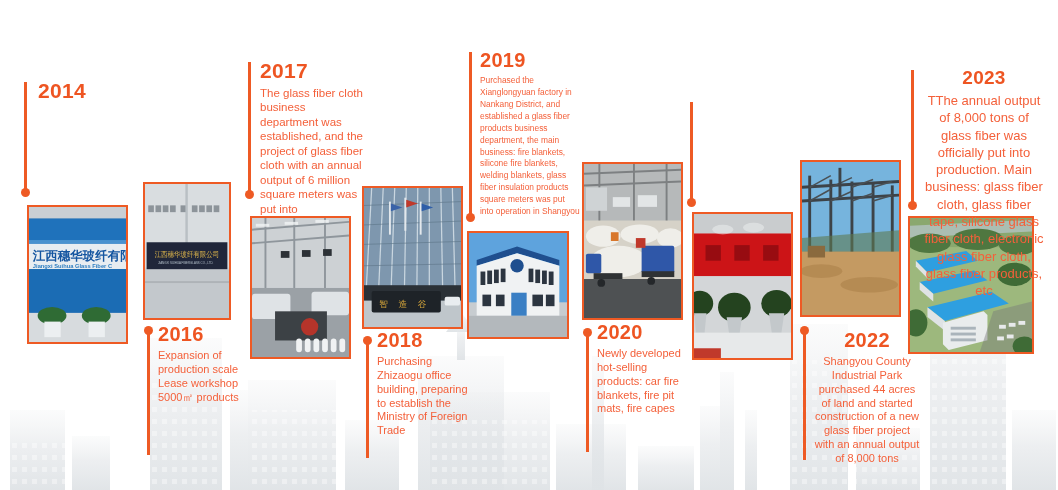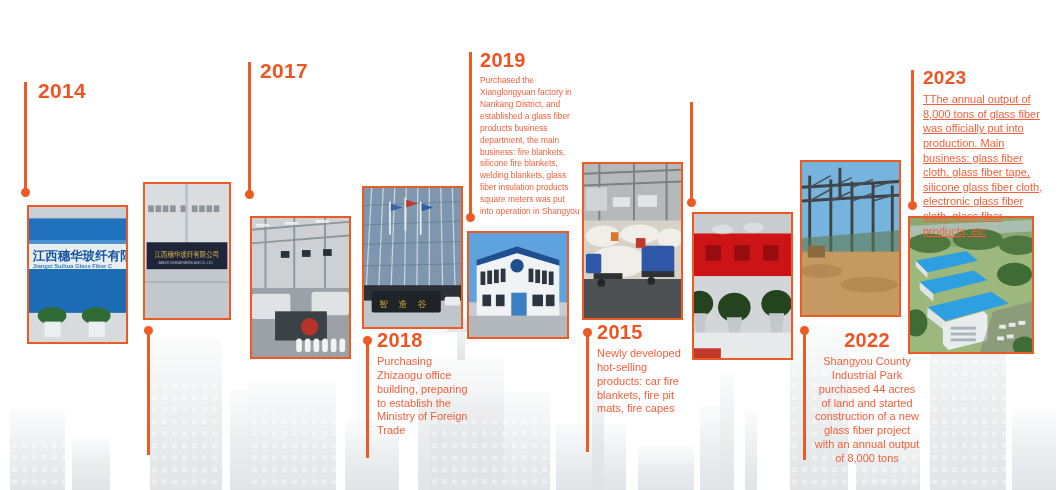--- a/index.html
+++ b/index.html
@@ -36,21 +36,21 @@
   .photo svg{display:block;width:100%;height:100%;}
 
   
   .sz-lg .year{font-size:21px;}
   .sz-lg .desc{font-size:11.5px;}
   .sz-md .year{font-size:20px;}
   .sz-md .desc{font-size:11px;}
   .sz-sm .year{font-size:20px;}
   .sz-sm .desc{font-size:8.4px;line-height:1.42;}
   .sz-xs .year{font-size:19px;}
-  .sz-xs .desc{font-size:11px;line-height:1.33;text-decoration:underline;}
+  .sz-xs .desc{font-size:13px;line-height:1.33;}
 </style>
 </head>
 <body>
 
 <div id="stage">
 
   <svg id="skyline" viewBox="0 0 1058 230" preserveAspectRatio="none">
     <defs>
       <linearGradient id="fadeG" x1="0" y1="0" x2="0" y2="1">
         <stop offset="0%" stop-color="#e9ebed" stop-opacity="0.18"></stop>
@@ -140,23 +140,28 @@
       <rect x="50" y="0" width="3" height="86" fill="#b9bfc4"></rect>
       <rect x="2" y="60" width="100" height="28" fill="#20263a"></rect>
       <text x="12" y="75" font-family="DejaVu Sans, sans-serif" font-size="8" fill="#d9b24a">江西穗华玻纤有限公司</text>
       <text x="16" y="82" font-family="Liberation Sans, sans-serif" font-size="3.6" fill="#b6c2cc">JIANGXI SUIHUA FIBERGLASS CO., LTD.</text>
       <rect y="88" width="104" height="50" fill="#c3c8cc"></rect>
       <rect y="100" width="104" height="2" fill="#aeb3b7"></rect>
     </svg>
   </div>
   <div class="stem" style="left:147px;top:330px;height:125px;"></div>
   <div class="dot" style="left:144px;top:326px;"></div>
+  <div class="milestone sz-md" style="left:158px;top:324px;width:100px;">
+    <div class="year">2016</div>
+    <div class="desc">Expansion of production scale Lease workshop 5000㎡ products</div>
+  </div>
 
   <div class="milestone sz-lg" style="left:260px;top:60px;width:104px;">
     <div class="year">2017</div>
+    <div class="desc">The glass fiber cloth business department was established, and the project of glass fiber cloth with an annual output of 6 million square meters was put into</div>
   </div>
   <div class="stem" style="left:248px;top:62px;height:132px;"></div>
   <div class="dot" style="left:245px;top:190px;"></div>
 
   <div class="photo" style="left:250px;top:216px;width:101px;height:143px;">
     <svg viewBox="0 0 101 143" preserveAspectRatio="none">
       <rect width="101" height="143" fill="#b9bdc0"></rect>
       <rect width="101" height="72" fill="#cdd1d4"></rect>
       <g stroke="#8f969c" stroke-width="2" fill="none">
         <path d="M0 12 L101 4"></path>
@@ -306,21 +311,21 @@
         <rect x="10" y="112" width="30" height="6"></rect>
           <rect x="60" y="110" width="34" height="6"></rect>
       </g>
       <circle cx="18" cy="122" r="4" fill="#24272a"></circle>
       <circle cx="70" cy="120" r="4" fill="#24272a"></circle>
     </svg>
   </div>
   <div class="stem" style="left:586px;top:332px;height:120px;"></div>
   <div class="dot" style="left:583px;top:328px;"></div>
   <div class="milestone sz-md" style="left:597px;top:322px;width:92px;">
-    <div class="year">2015</div>
+    <div class="year">2020</div>
     <div class="desc">Newly developed hot-selling products: car fire blankets, fire pit mats, fire capes</div>
   </div>
 
   <div class="stem" style="left:690px;top:102px;height:100px;"></div>
   <div class="dot" style="left:687px;top:198px;"></div>
 
   <div class="photo" style="left:692px;top:212px;width:101px;height:148px;">
     <svg viewBox="0 0 101 148" preserveAspectRatio="none">
       <rect width="101" height="148" fill="#d9dcde"></rect>
       <rect width="101" height="20" fill="#c9ccce"></rect>
@@ -383,21 +388,21 @@
       <rect x="6" y="86" width="18" height="12" fill="#8a6a3e"></rect>
     </svg>
   </div>
   <div class="stem" style="left:803px;top:330px;height:130px;"></div>
   <div class="dot" style="left:800px;top:326px;"></div>
   <div class="milestone sz-md" style="left:814px;top:330px;width:106px;text-align:center;">
     <div class="year">2022</div>
     <div class="desc">Shangyou County Industrial Park purchased 44 acres of land and started construction of a new glass fiber project with an annual output of 8,000 tons</div>
   </div>
 
-  <div class="milestone sz-xs" style="left:923px;top:68px;width:122px;">
+  <div class="milestone sz-xs" style="left:923px;top:68px;width:122px;text-align:center;">
     <div class="year">2023</div>
     <div class="desc">TThe annual output of 8,000 tons of glass fiber was officially put into production. Main business: glass fiber cloth, glass fiber tape, silicone glass fiber cloth, electronic glass fiber cloth, glass fiber products, etc</div>
   </div>
   <div class="stem" style="left:911px;top:70px;height:135px;"></div>
   <div class="dot" style="left:908px;top:201px;"></div>
 
   <div class="photo" style="left:908px;top:216px;width:126px;height:138px;">
     <svg viewBox="0 0 126 138" preserveAspectRatio="none">
       <rect width="126" height="138" fill="#9db87d"></rect>
       <rect width="126" height="30" fill="#8aa86f"></rect>

